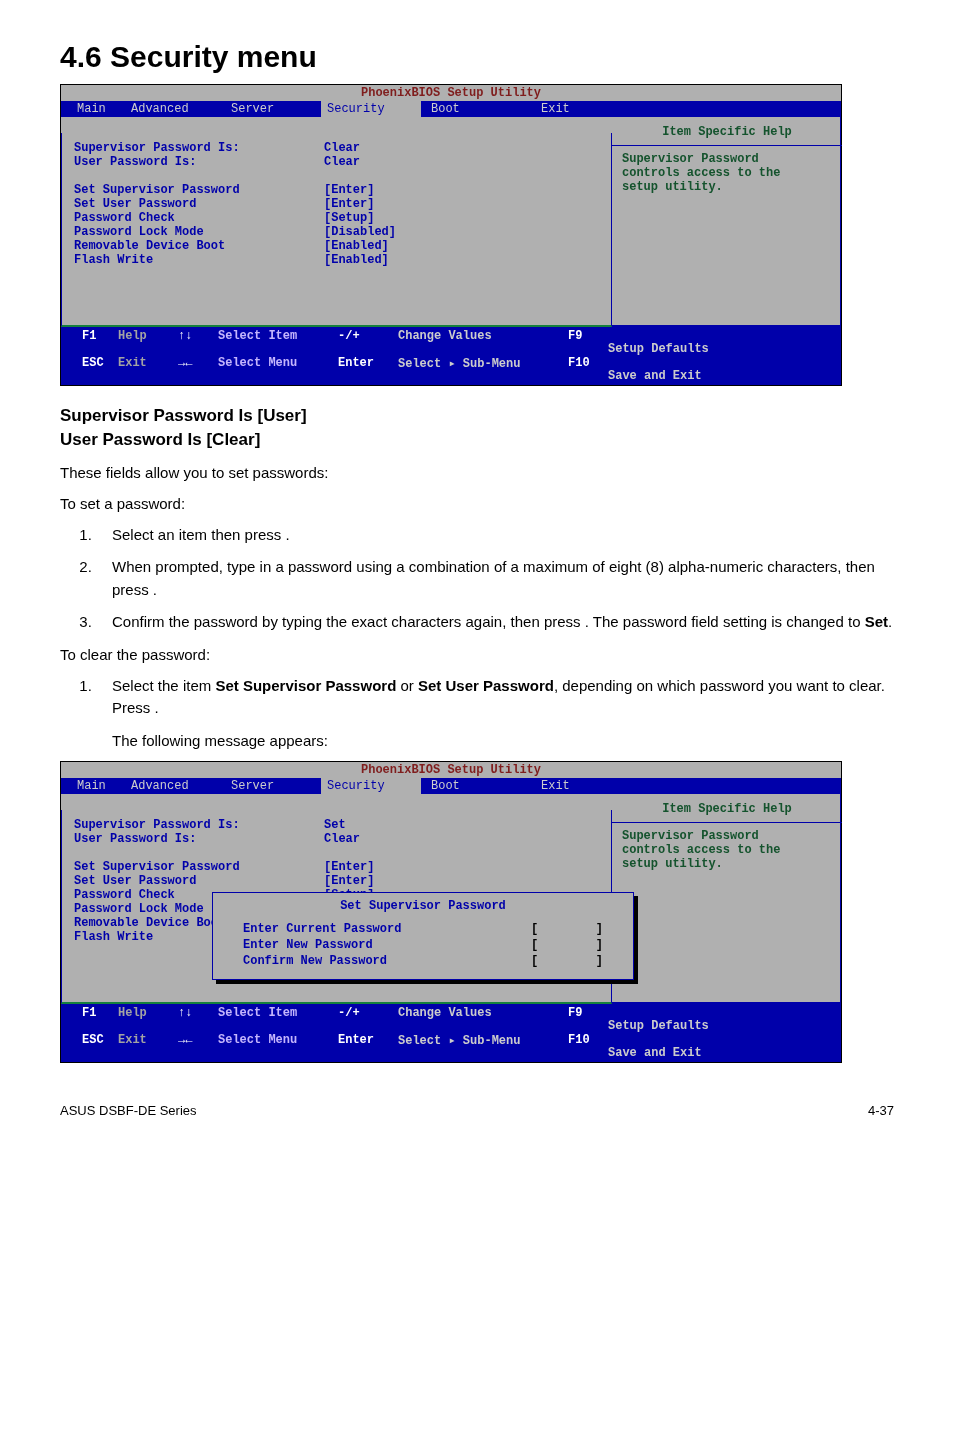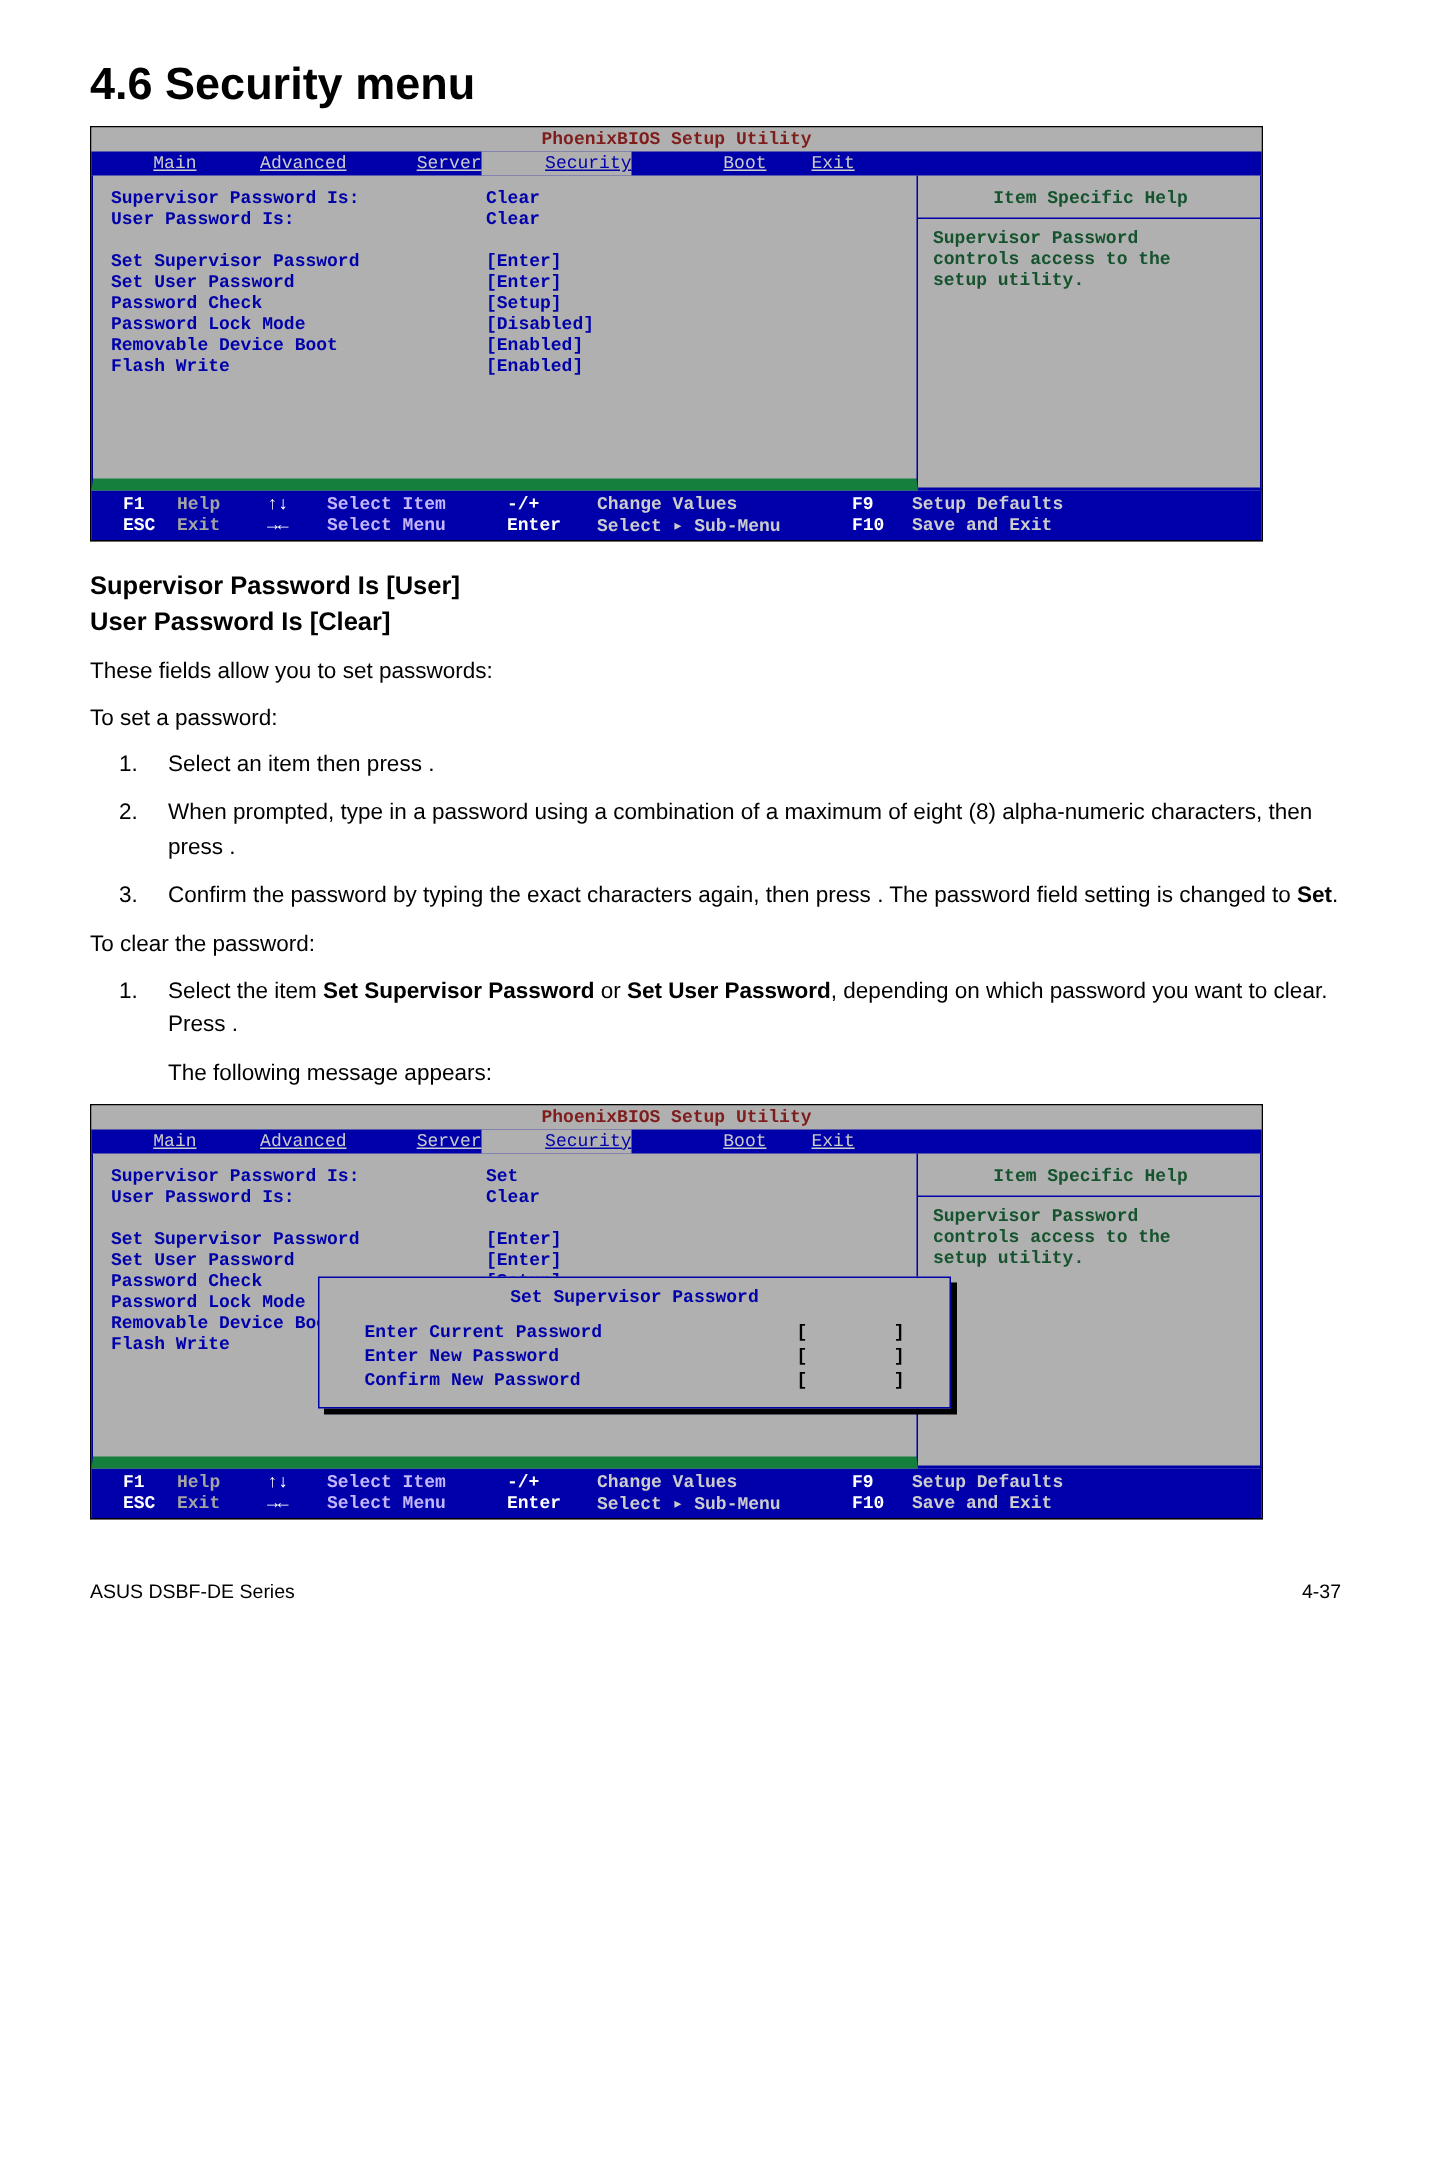--- a/index.html
+++ b/index.html
@@ -65,48 +65,48 @@
     background: #b0b0b0;
   }
   .bios-tabs {
     display: flex;
     background: #0000aa;
     color: #cccccc;
     padding: 0 0;
   }
   .bios-tab {
     padding: 1px 0;
-    text-align: right;
+    text-align: left;
     box-sizing: border-box;
-    text-decoration: underline;
   }
   .bios-tab.selected {
     background: #b0b0b0;
     color: #0000aa;
   }
   .tab-main { width: 70px; padding-left: 16px;}
   .tab-advanced { width: 100px; }
   .tab-server { width: 90px; }
   .tab-security { width: 100px; padding-left:6px;}
   .tab-boot { width: 90px; padding-left:10px;}
   .tab-exit { padding-left: 30px;}
 
   .bios-body {
     display: flex;
     height: 210px;
   }
   .bios-left {
     flex: 1;
     border: 1px solid #0000aa;
     border-top: none;
-    border-bottom: 8px solid #15803d;
+    border-bottom: 2px solid #15803d;
     color: #0000aa;
     font-weight: bold;
     padding: 8px 8px 8px 12px;
     position: relative;
+    margin-top: 16px;
   }
   .bios-right {
     width: 210px;
     border: 1px solid #0000aa;
     border-left: none;
     border-top: none;
     border-bottom: 2px solid #0000aa;
     color: #14532d;
     font-weight: bold;
     padding: 8px 8px 8px 10px;
@@ -125,21 +125,21 @@
     flex-direction: column;
   }
   .foot-row { display:flex; white-space: pre;}
   .f-key  { color: #fff; width: 36px;}
   .f-label{ color: #a3a3a3; width: 60px;}
   .f-arrow{ color: #fff; width: 40px;}
   .f-sel  { color: #c4b5fd; width: 120px;}
   .f-pm   { color: #fff; width: 60px;}
   .f-cv   { color: #ccc; width: 170px;}
   .f-f9   { color: #fff; width: 40px;}
-  .f-sd   { color: #ccc; }
+  .f-sd   { color: #ccc; margin-top: 13px; }
 
   
   .popup {
     position: absolute;
     left: 150px;
     top: 82px;
     width: 400px;
     background: #b0b0b0;
     border: 1px solid #0000aa;
     box-shadow: 4px 4px 0 #000;

